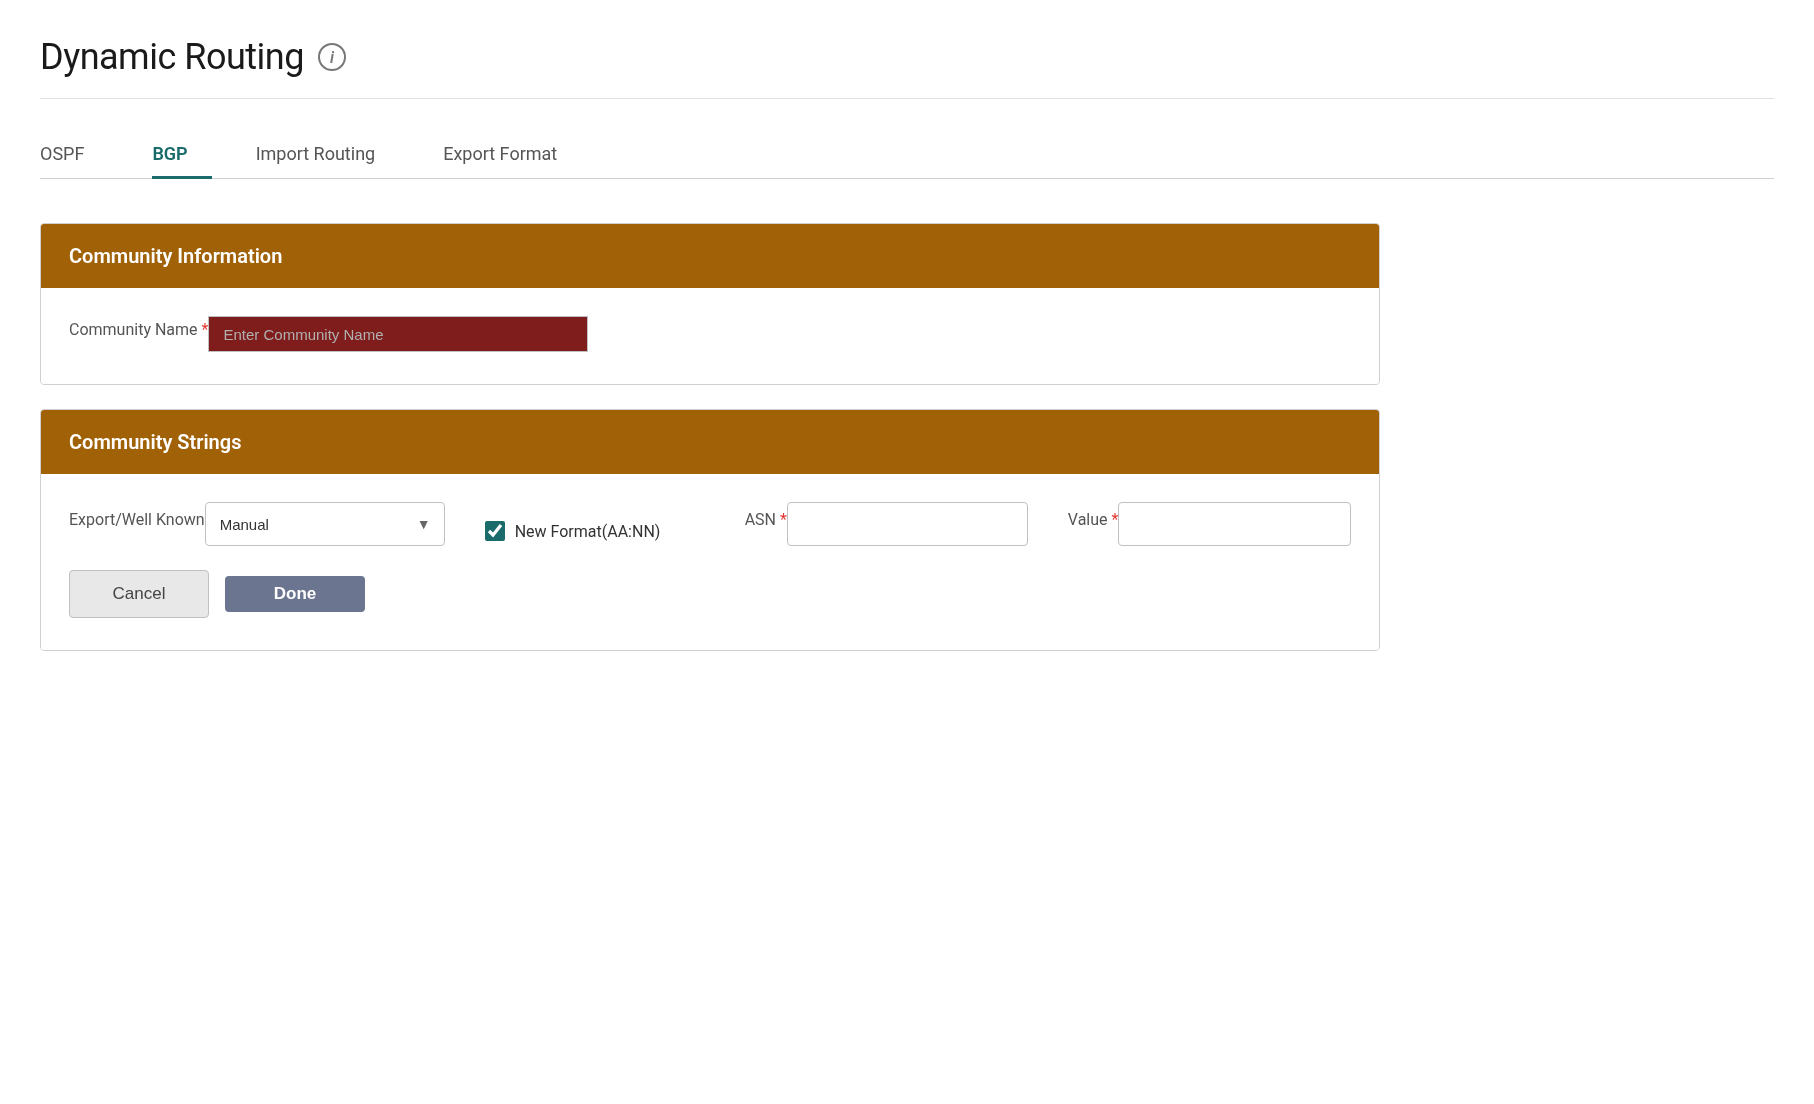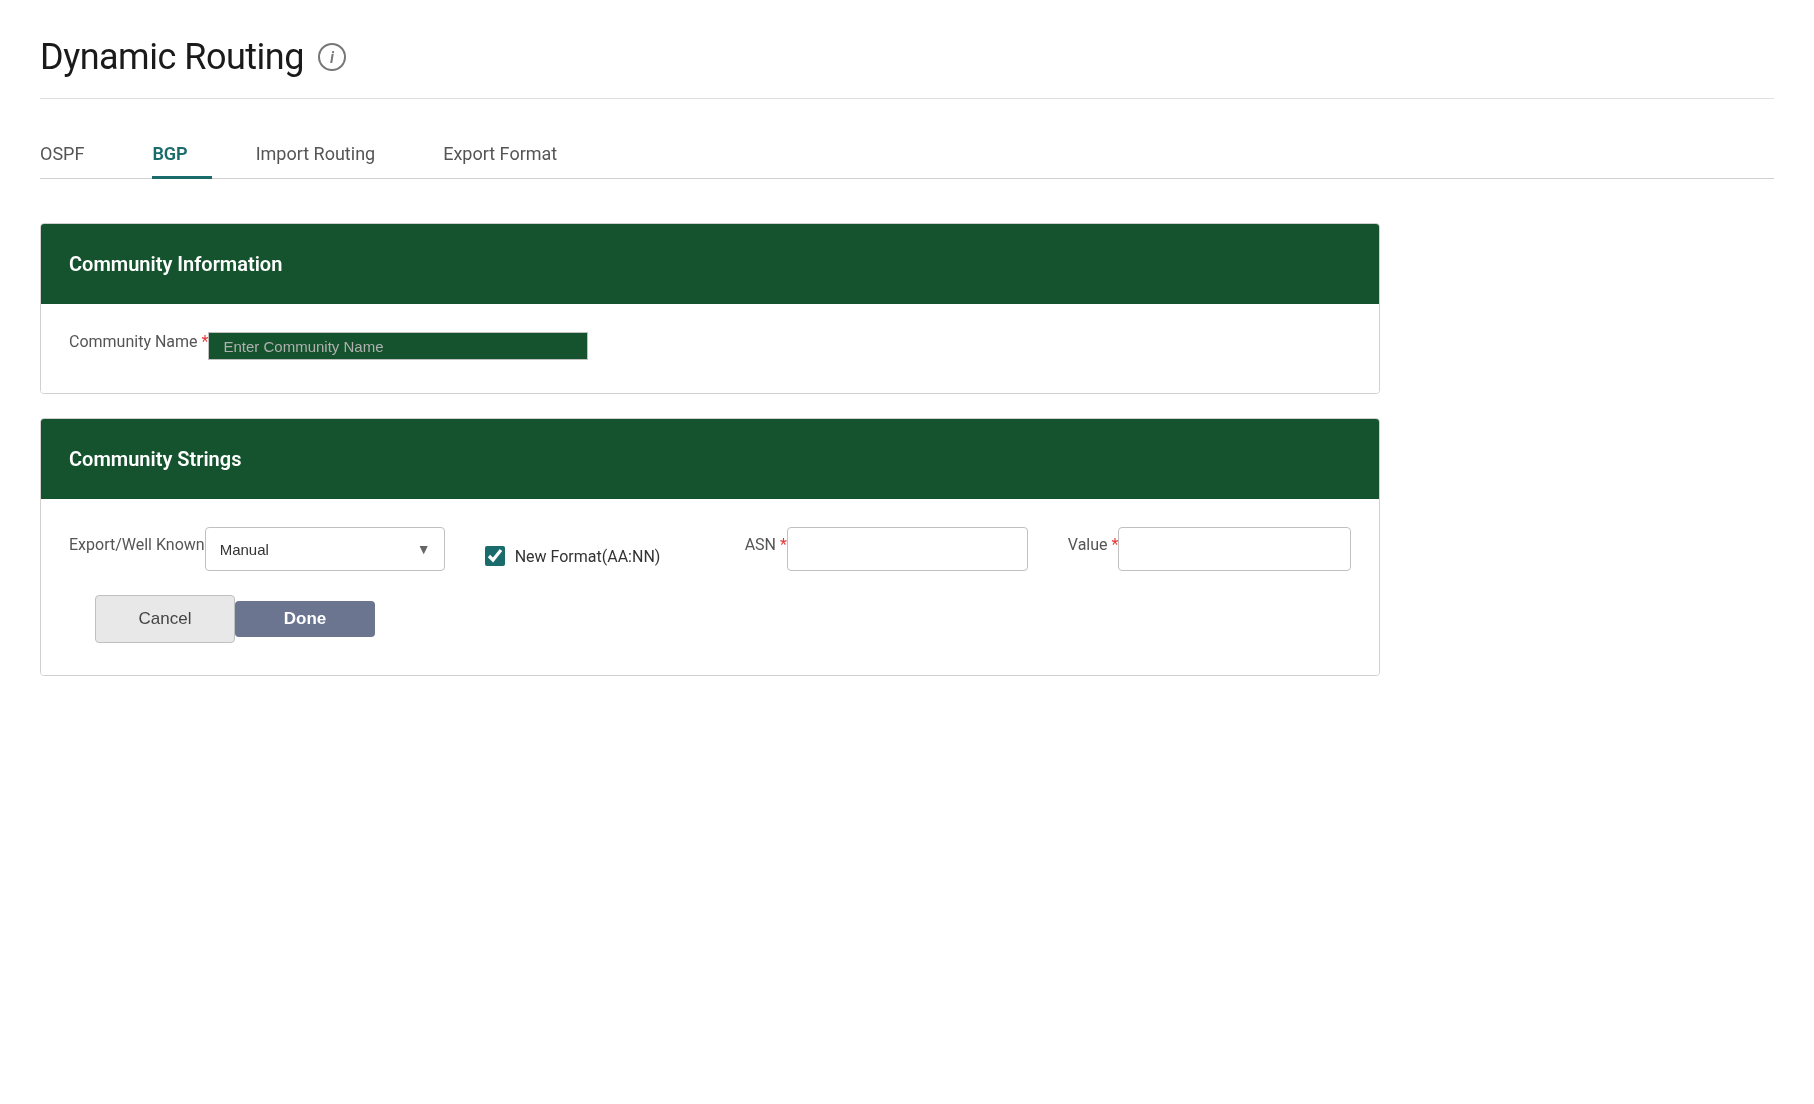--- a/index.html
+++ b/index.html
@@ -82,22 +82,22 @@
     }
 
     .section-card {
       border: 1px solid #d0d0d0;
       border-radius: 4px;
       overflow: hidden;
       margin-bottom: 24px;
     }
 
     .section-header {
-      background: #14532d;
-      padding: 28px 28px;
+      background: #a16207;
+      padding: 20px 28px;
     }
 
     .section-title {
       color: #ffffff;
       font-size: 20px;
       font-weight: 600;
     }
 
     .section-body {
       background: #ffffff;
@@ -112,29 +112,29 @@
       align-items: center;
       gap: 4px;
     }
 
     .required-star {
       color: #e53935;
       font-size: 16px;
     }
 
     .text-input {
-      height: 28px;
+      height: 36px;
       border: 1px solid #c0c0c0;
       border-radius: 0;
       padding: 0 14px;
       font-size: 15px;
       color: #999;
       width: 380px;
       outline: none;
-      background: #14532d;
+      background: #7f1d1d;
     }
 
     .text-input::placeholder {
       color: #b0b0b0;
     }
 
     .community-strings-body {
       padding: 28px 28px 32px 28px;
       background: #ffffff;
     }
@@ -221,22 +221,22 @@
       padding: 0 14px;
       font-size: 15px;
       color: #333;
       width: 100%;
       outline: none;
       background: #fff;
     }
 
     .buttons-row {
       display: flex;
-      align-items: center;
-      margin-left: 26px;
+      gap: 16px;
+      align-items: center;
     }
 
     .btn-cancel {
       height: 48px;
       min-width: 140px;
       padding: 0 28px;
       border: 1px solid #c0c0c0;
       border-radius: 4px;
       background: #e8e8e8;
       color: #444;

